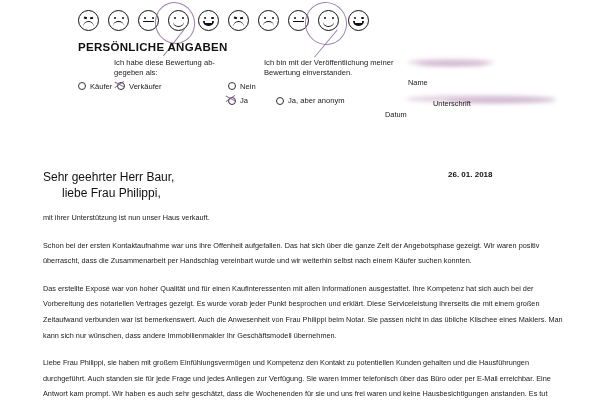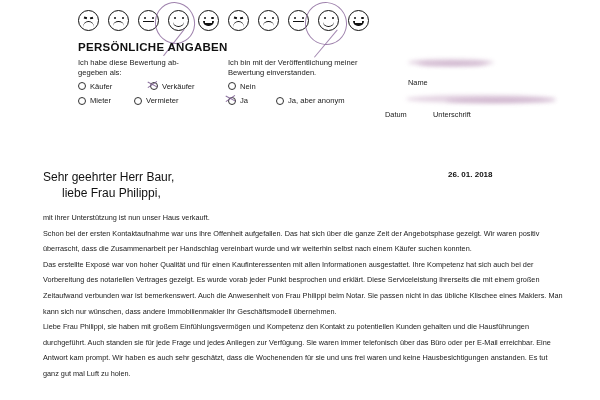--- a/index.html
+++ b/index.html
@@ -38,21 +38,21 @@
     position:absolute;border:1.4px solid #8d6b9e;border-radius:50%;
     transform:rotate(-18deg);opacity:.85;pointer-events:none;
   }
   .ink-stroke{position:absolute;background:#8d6b9e;opacity:.8;height:1.4px;border-radius:1px;}
 
   
   .section-title{
     position:absolute;font-weight:bold;font-size:11.5px;letter-spacing:.3px;color:#111;
   }
   .form-col{position:absolute;font-size:7.6px;line-height:9.6px;color:#1a1a1a;}
-  .form-col .prompt{display:block;width:118px;}
+  .form-col .prompt{display:block;width:118px;margin-left:36px;}
   .opt-row{display:flex;align-items:center;margin-top:4.5px;}
   .opt{display:flex;align-items:center;position:relative;}
   .radio{
     width:6px;height:6px;border:1px solid #333;border-radius:50%;
     display:inline-block;margin-right:4px;flex:0 0 auto;background:#fff;
   }
   .opt-label{white-space:nowrap;}
 
   
   .xmark{position:absolute;width:11px;height:11px;left:-3px;top:-3px;pointer-events:none;}
@@ -67,21 +67,21 @@
   
   .intro-line{
     position:absolute;left:85px;top:152px;width:470px;
     font-size:7.2px;color:#9aa0c4;white-space:nowrap;
   }
   .intro-line b{color:#6d74a8;}
   .salutation{position:absolute;left:43px;font-size:12px;font-weight:normal;color:#111;}
   .doc-date{position:absolute;left:448px;top:170px;font-size:8px;font-weight:bold;color:#111;}
   .body-block{position:absolute;left:43px;width:520px;font-size:7.3px;line-height:15.6px;color:#1b1b1b;}
   .body-block p{margin:0 0 0 0;}
-  .body-block p + p{margin-top:0;}
+  .body-block p + p{margin-top:12px;}
   .para{margin-bottom:7px;}
 </style>
 </head>
 <body>
 
 <div class="page">
 
   <div class="smiley-block" id="smileys-left">
     <div class="smiley sad">
       <span class="eye l"></span>
@@ -141,42 +141,32 @@
     </div>
   </div>
   <div class="ink-circle" style="left:305px;top:2px;width:40px;height:41px;"></div>
   <div class="ink-stroke" style="left:308px;top:43px;width:36px;transform:rotate(-50deg);"></div>
 
   <div class="section-title" style="left:78px;top:41px;">PERSÖNLICHE ANGABEN</div>
 
   <div class="form-col" style="left:78px;top:58px;">
     <span class="prompt">Ich habe diese Bewertung ab-gegeben als:</span>
     <div class="opt-row">
-      <span class="opt" style="width:72px;">
+      <span class="opt" style="width:39px;">
         <span class="radio"></span>
         <span class="opt-label">Käufer</span>
       </span>
       <span class="opt">
         <span class="radio">
           <span class="xmark">
               <i></i>
               <i></i>
             </span>
         </span>
         <span class="opt-label">Verkäufer</span>
-      </span>
-    </div>
-    <div class="opt-row">
-      <span class="opt" style="width:56px;">
-        <span class="radio"></span>
-        <span class="opt-label">Mieter</span>
-      </span>
-      <span class="opt">
-        <span class="radio"></span>
-        <span class="opt-label">Vermieter</span>
       </span>
     </div>
   </div>
 
   <div class="form-col" style="left:228px;top:58px;">
     <span class="prompt" style="width:130px;">Ich bin mit der Veröffentlichung meiner Bewertung einverstanden.</span>
     <div class="opt-row">
       <span class="opt">
         <span class="radio"></span>
         <span class="opt-label">Nein</span>
@@ -199,21 +189,21 @@
     </div>
   </div>
 
   <div class="smudge" style="left:408px;top:59px;width:86px;height:7px;background:#c7a6c4;opacity:.55;"></div>
   <div class="smudge" style="left:418px;top:62px;width:70px;height:4px;background:#b894b6;opacity:.45;"></div>
   <div class="sig-label" style="left:408px;top:78px;">Name</div>
 
   <div class="smudge" style="left:406px;top:95px;width:150px;height:8px;background:#c9a9c6;opacity:.5;"></div>
   <div class="smudge" style="left:446px;top:98px;width:110px;height:5px;background:#b58fb4;opacity:.45;"></div>
   <div class="sig-label" style="left:385px;top:110px;">Datum</div>
-  <div class="sig-label" style="left:433px;top:110px;">Unterschrift</div>
+  <div class="sig-label" style="left:433px;top:99px;">Unterschrift</div>
 
 
   <div class="salutation" style="top:170px;">Sehr geehrter Herr Baur,</div>
   <div class="salutation" style="top:186px;margin-left:19px;">liebe Frau Philippi,</div>
   <div class="doc-date">26. 01. 2018</div>
 
   <div class="body-block" style="top:210px;">
     <p class="para">mit ihrer Unterstützung ist nun unser Haus verkauft.</p>
     <p class="para">Schon bei der ersten Kontaktaufnahme war uns ihre Offenheit aufgefallen. Das hat sich über die ganze Zeit der Angebotsphase gezeigt. Wir waren positiv überrascht, dass die Zusammenarbeit per Handschlag vereinbart wurde und wir weiterhin selbst nach einem Käufer suchen konnten.</p>
     <p class="para">Das erstellte Exposé war von hoher Qualität und für einen Kaufinteressenten mit allen Informationen ausgestattet. Ihre Kompetenz hat sich auch bei der Vorbereitung des notariellen Vertrages gezeigt. Es wurde vorab jeder Punkt besprochen und erklärt. Diese Serviceleistung ihrerseits die mit einem großen Zeitaufwand verbunden war ist bemerkenswert. Auch die Anwesenheit von Frau Philippi beim Notar. Sie passen nicht in das übliche Klischee eines Maklers. Man kann sich nur wünschen, dass andere Immobilienmakler Ihr Geschäftsmodell übernehmen.</p>

